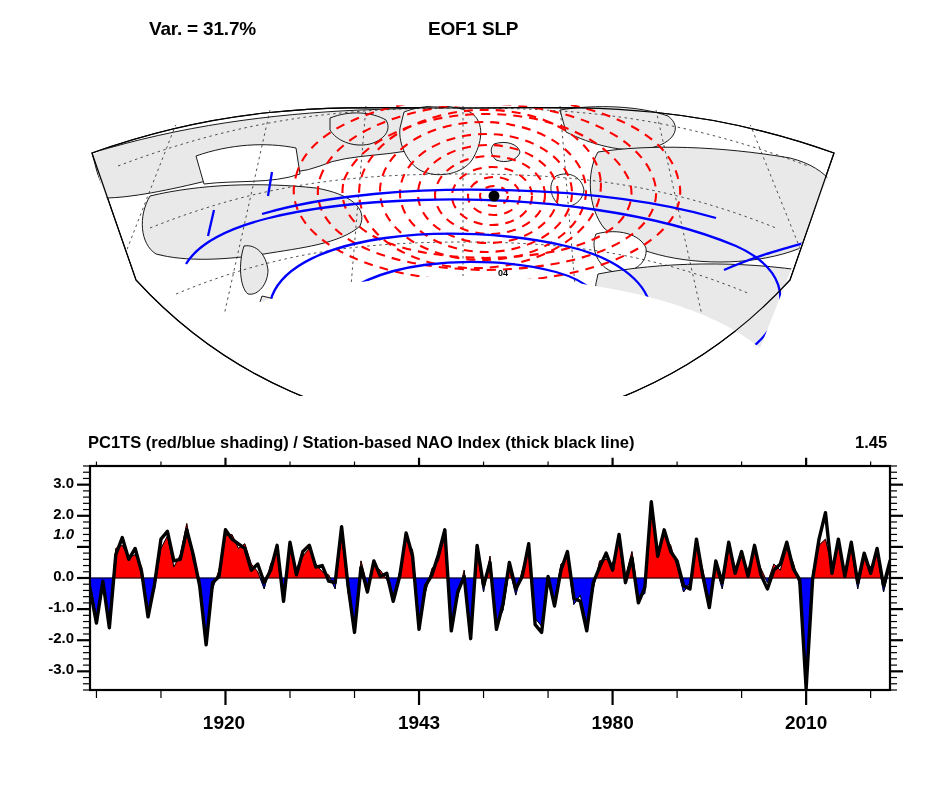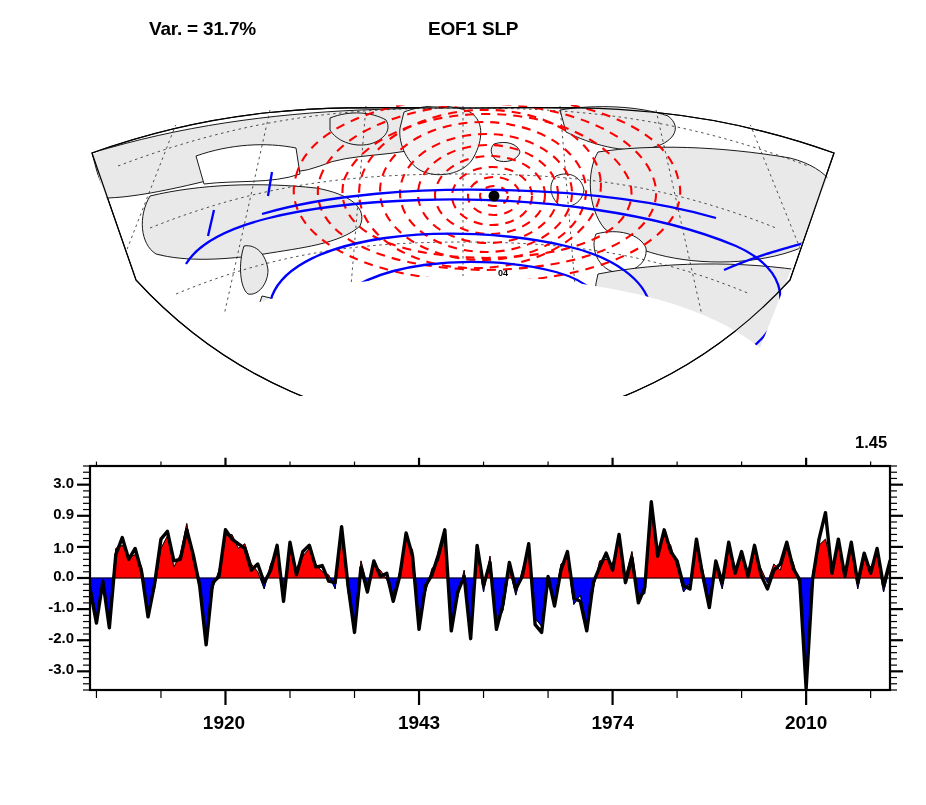--- a/index.html
+++ b/index.html
@@ -146,20 +146,21 @@
         <circle cx="494" cy="148" r="5.5" fill="#000"></circle>
         <circle cx="486" cy="283" r="5.5" fill="#000"></circle>
       </g>
 
       <path d="M 92,105 C 240,52 350,60 463,60 C 576,60 686,52 834,105
                L 790,232 C 700,330 580,380 463,380 C 346,380 226,330 136,232 Z" fill="none" stroke="#000000" stroke-width="1.2"></path>
     </svg>
   </div>
 
   <div id="ts-panel">
+    <div id="ts-title">PC1TS (red/blue shading) / Station-based NAO Index (thick black line)</div>
     <div id="ts-corr">1.45</div>
     <svg id="ts-svg" width="926" height="380" viewBox="0 0 926 380">
       <g id="ts-content">
           <defs>
             <clipPath id="plotclip">
               <rect x="90" y="41" width="800" height="224"></rect>
             </clipPath>
           </defs>
           <g clip-path="url(#plotclip)">
             <path d="M 113.14 153.00 L 113.14 153.00 L 115.81 123.44 L 122.26 120.33 L 128.71 132.78 L 135.16 129.67 L 141.61 142.11 L 143.23 153.00 L 143.23 153.00 Z" fill="#ff0000" stroke="#ff0000" stroke-width="0.6"></path>
@@ -315,25 +316,25 @@
           <line x1="741.6129032258065" y1="265" x2="741.6129032258065" y2="273" stroke="#000" stroke-width="1.2"></line>
           <line x1="741.6129032258065" y1="41" x2="741.6129032258065" y2="36.6" stroke="#000" stroke-width="1.2"></line>
           <line x1="806.1290322580645" y1="265" x2="806.1290322580645" y2="280" stroke="#000" stroke-width="2.2"></line>
           <line x1="806.1290322580645" y1="41" x2="806.1290322580645" y2="32.75" stroke="#000" stroke-width="2.2"></line>
           <line x1="870.6451612903226" y1="265" x2="870.6451612903226" y2="273" stroke="#000" stroke-width="1.2"></line>
           <line x1="870.6451612903226" y1="41" x2="870.6451612903226" y2="36.6" stroke="#000" stroke-width="1.2"></line>
         </g>
     </svg>
 
   <div class="ylab" style="left: 14px; top: 48.6667px;">3.0</div>
-      <div class="ylab" style="left: 14px; top: 79.7778px;">0.9</div>
-      <div class="ylab" style="left: 14px; top: 114px;">1.0</div>
+      <div class="ylab" style="left: 14px; top: 79.7778px;">2.0</div>
+      <div class="ylab" style="left: 14px; top: 100px; font-style: italic;">1.0</div>
       <div class="ylab" style="left: 14px; top: 142px;">0.0</div>
       <div class="ylab" style="left: 14px; top: 173.111px;">-1.0</div>
       <div class="ylab" style="left: 14px; top: 204.222px;">-2.0</div>
       <div class="ylab" style="left: 14px; top: 235.333px;">-3.0</div>
       <div class="xlab" style="left: 179px; top: 287px; text-align: center;">1920</div>
       <div class="xlab" style="left: 374.032px; top: 287px;">1943</div>
-      <div class="xlab" style="left: 567.581px; top: 287px;">1974</div>
+      <div class="xlab" style="left: 567.581px; top: 287px;">1980</div>
       <div class="xlab" style="left: 761.129px; top: 287px;">2010</div>
     </div>
 
 </div>
 
 </body></html>

